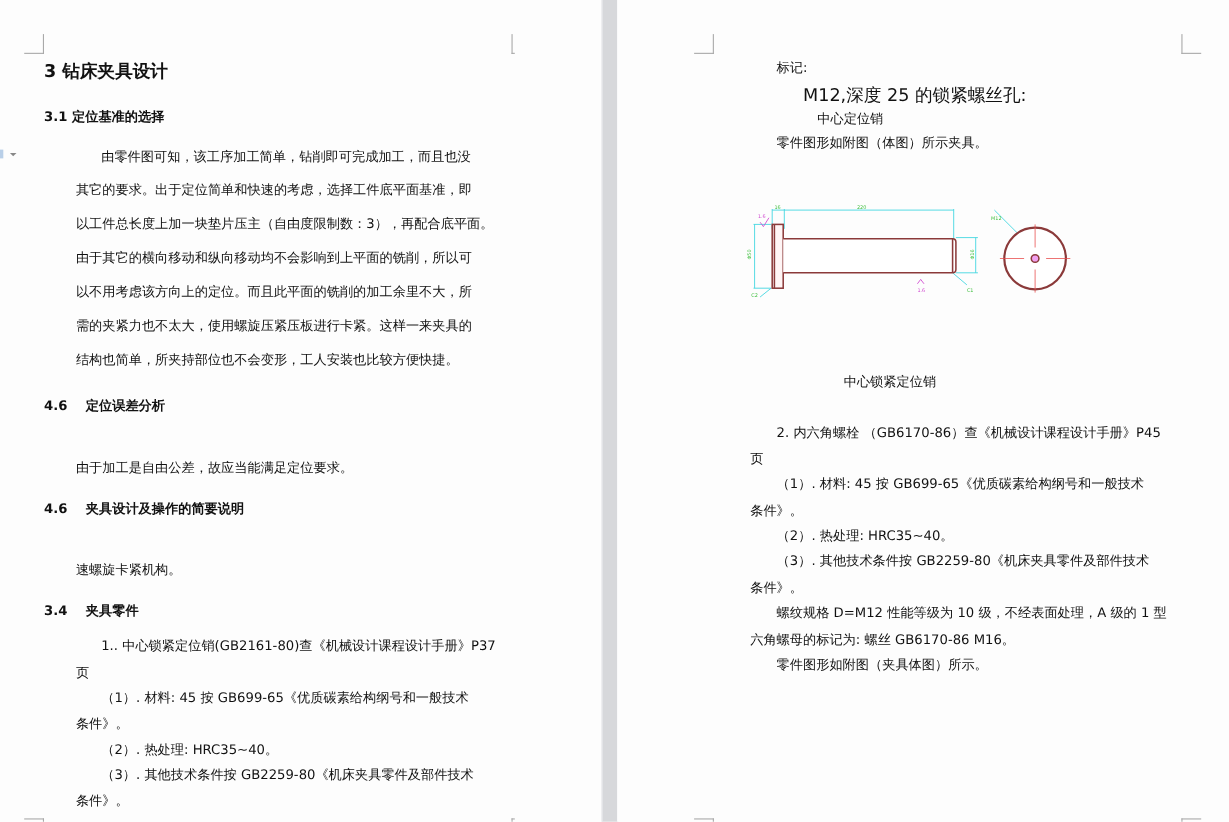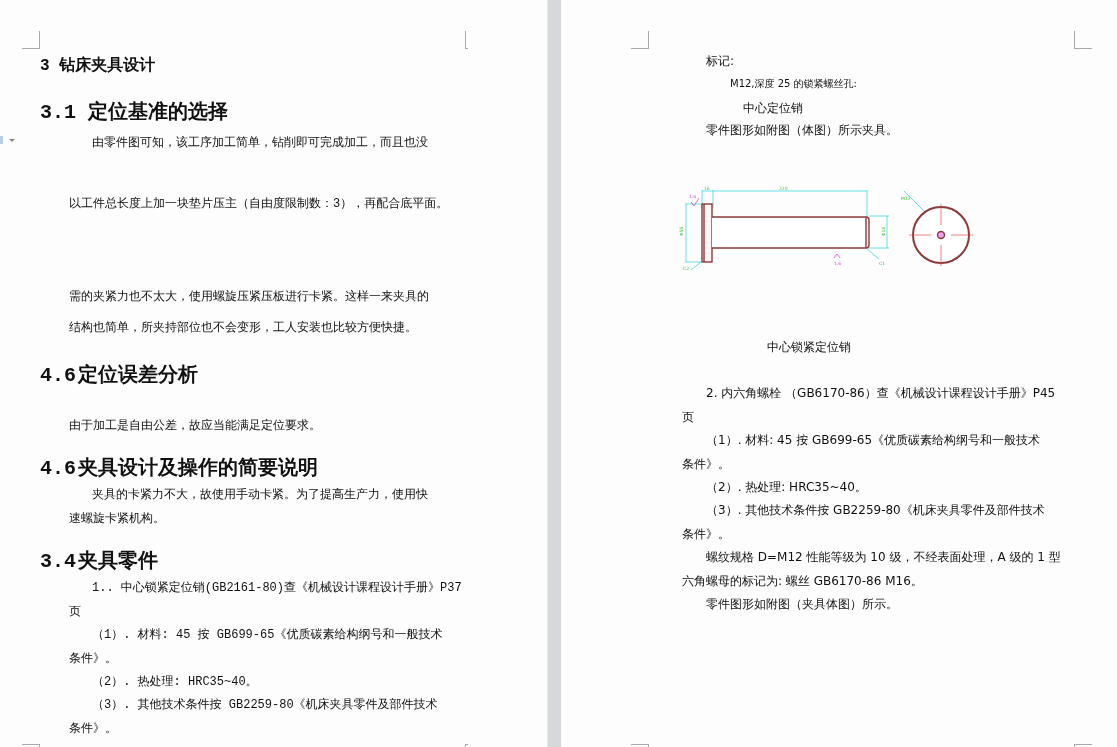--- a/index.html
+++ b/index.html
@@ -3,34 +3,34 @@
 <meta charset="utf-8">
 <style>
   html, body { margin:0; padding:0; }
   body {
     width:1117px; height:747px; overflow:hidden; position:relative;
     background:#fdfdfd;
     font-family: "DejaVu Sans", "Liberation Sans", sans-serif;
     color:#111;
   }
   .page { position:absolute; top:0; height:747px; background:#fdfdfd; overflow:hidden; }
-  #page-left { left:0; width:468px;font-family:Liberation Mono, monospace; }
+  #page-left { left:0; width:468px; }
   #page-right { left:561px; width:556px; }
   .gutter { position:absolute; left:547px; top:0; width:14px; height:747px; background:#d7d8db; border-left:1px solid #e6e7ea; }
   .corner { position:absolute; width:17px; height:17px; }
   .c-tl { border-right:1px solid #a9a9a9; border-bottom:1px solid #a9a9a9; }
   .c-tr { border-left:1px solid #a9a9a9; border-bottom:1px solid #a9a9a9; }
   .c-bl { border-right:1px solid #a9a9a9; border-top:1px solid #a9a9a9; }
   .c-br { border-left:1px solid #a9a9a9; border-top:1px solid #a9a9a9; }
   .abs { position:absolute; white-space:nowrap; }
   .h1 { font-size:16px; font-weight:bold; }
-  .h2 { font-size:20px; font-weight:bold; }
+  .h2 { font-size:12px; font-weight:bold; }
   .h2 .num { display:inline-block; width:38px; }
   .p { font-size:12px; }
-  .small { font-size:10px; }
+  .small { font-size:16px; }
   .marker { position:absolute; left:0; top:136px; width:3px; height:8px; background:#b9cfe8; }
   .marker-arrow { position:absolute; left:9px; top:139px; width:0; height:0;
     border-left:3px solid transparent; border-right:3px solid transparent; border-top:3px solid #888; }
   svg text { font-family: "DejaVu Sans", sans-serif; }
 </style>
 </head>
 <body>
 
 <div id="page-left" class="page">
   <div class="corner c-tl" style="left:22px;top:31px;"></div>
@@ -41,33 +41,35 @@
   <div class="marker"></div>
   <div class="marker-arrow"></div>
 
   <div class="abs h1" style="left:40px;top:55px;">3 钻床夹具设计</div>
 
   <div class="abs h2" style="left:40px;top:98px;">
     <span>3.1</span>
     <span>定位基准的选择</span>
   </div>
   <div class="abs p" style="left:92px;top:134px;">由零件图可知，该工序加工简单，钻削即可完成加工，而且也没</div>
+  <div class="abs p" style="left:69px;top:164px;">其它的要求。出于定位简单和快速的考虑，选择工件底平面基准，即</div>
   <div class="abs p" style="left:69px;top:195px;">以工件总长度上加一块垫片压主（自由度限制数：3），再配合底平面。</div>
+  <div class="abs p" style="left:69px;top:226px;">由于其它的横向移动和纵向移动均不会影响到上平面的铣削，所以可</div>
+  <div class="abs p" style="left:69px;top:257px;">以不用考虑该方向上的定位。而且此平面的铣削的加工余里不大，所</div>
   <div class="abs p" style="left:69px;top:288px;">需的夹紧力也不太大，使用螺旋压紧压板进行卡紧。这样一来夹具的</div>
   <div class="abs p" style="left:69px;top:319px;">结构也简单，所夹持部位也不会变形，工人安装也比较方便快捷。</div>
 
   <div class="abs h2" style="left:40px;top:361px;">
     <span class="num">4.6</span><span>定位误差分析</span>
   </div>
   <div class="abs p" style="left:69px;top:417px;">由于加工是自由公差，故应当能满足定位要求。</div>
 
   <div class="abs h2" style="left:40px;top:454px;">
     <span class="num">4.6</span><span>夹具设计及操作的简要说明</span>
   </div>
-  <div class="abs p" style="left:92px;top:486px;">夹具的卡紧力不大，故使用手动卡紧。为了提高生产力，使用快</div>
   <div class="abs p" style="left:69px;top:510px;">速螺旋卡紧机构。</div>
 
   <div class="abs h2" style="left:40px;top:547px;">
     <span class="num">3.4</span><span>夹具零件</span>
   </div>
   <div class="abs p" style="left:92px;top:579px;">1.. 中心锁紧定位销(GB2161-80)查《机械设计课程设计手册》P37</div>
   <div class="abs p" style="left:69px;top:603px;">页</div>
   <div class="abs p" style="left:92px;top:626px;">（1）.    材料: 45 按 GB699-65《优质碳素给构纲号和一般技术</div>
   <div class="abs p" style="left:69px;top:650px;">条件》。</div>
   <div class="abs p" style="left:92px;top:673px;">（2）.   热处理: HRC35~40。</div>

